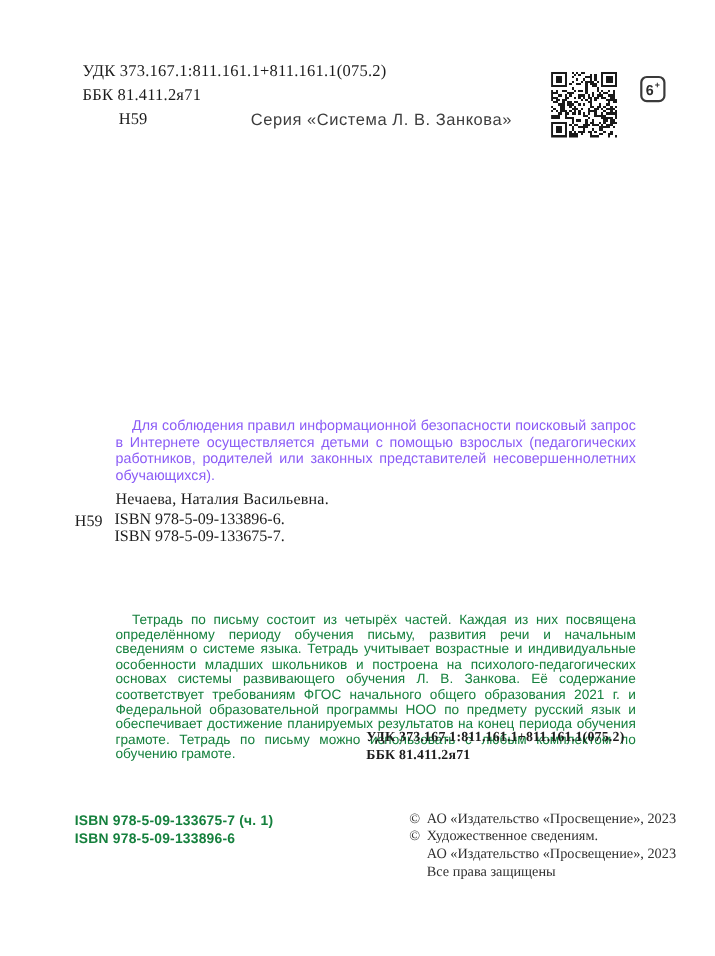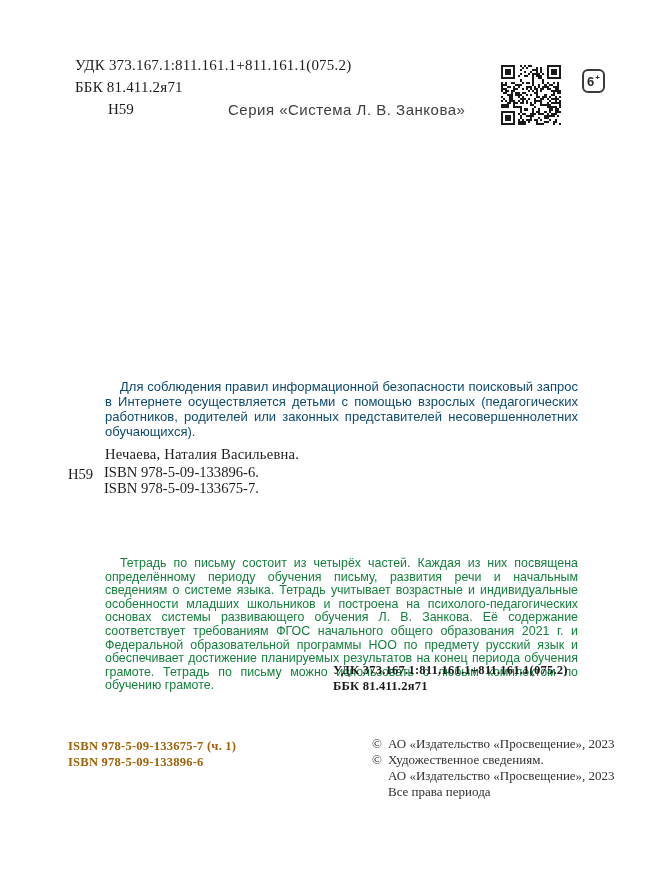--- a/index.html
+++ b/index.html
@@ -21,21 +21,21 @@
   .age-badge{
     left:582px;top:69px;width:19px;height:20px;border:2px solid #3a3a3a;
     border-radius:6px;display:flex;align-items:center;justify-content:center;
     font-family:"Liberation Sans",sans-serif;font-weight:bold;font-size:13px;color:#2b2b2b;
   }
   .age-badge .plus{font-size:8px;margin-top:-7px;margin-left:1px;}
   
   .safety{
     left:105px;top:379px;width:473px;
     font-family:"Liberation Sans",sans-serif;font-size:13px;line-height:15px;
-    text-align:justify;text-indent:15px;color:#0c4a6e;
+    text-align:justify;text-indent:15px;color:#8b5cf6;
   }
   
   .catalog{left:68px;top:446px;width:510px;font-size:14.6px;}
   .cat-author{margin-left:37px;font-weight:normal;letter-spacing:.2px;}
   .cat-body{position:relative;margin-top:2px;}
   .cat-code{position:absolute;left:0;top:1px;}
   .cat-desc{
     margin-left:37px;width:473px;line-height:15.8px;
     text-align:justify;text-indent:16px;
   }
@@ -43,22 +43,22 @@
   
   .annotation{
     left:105px;top:557px;width:473px;
     font-family:"Liberation Sans",sans-serif;font-size:12.4px;line-height:13.6px;
     text-align:justify;text-indent:15px;color:#15803d;
   }
   
   .class-block{left:333px;top:663px;font-weight:bold;font-size:12.6px;line-height:15.8px;letter-spacing:.2px;}
   
   .footer-isbn{
-    left:68px;top:738px;font-family:Liberation Serif, serif;
-    font-weight:bold;font-size:12.6px;line-height:16.3px;color:#a16207;letter-spacing:.2px;
+    left:68px;top:738px;font-family:Liberation Sans, sans-serif;
+    font-weight:bold;font-size:12.6px;line-height:16.3px;color:#15803d;letter-spacing:.2px;
   }
   .footer-copy{left:372px;top:736px;font-size:13px;line-height:16px;color:#303030;}
   .copy-line{white-space:nowrap;}
   .c-sym{display:inline-block;width:16px;}
 </style>
 </head>
 <body>
 
 <div class="page">
 
@@ -488,16 +488,16 @@
 
   <div class="abs footer-isbn">
     <div>ISBN 978-5-09-133675-7 (ч. 1)</div>
     <div>ISBN 978-5-09-133896-6</div>
   </div>
 
   <div class="abs footer-copy">
     <div class="copy-line"><span class="c-sym">©</span><span>АО «Издательство «Просвещение», 2023</span></div>
     <div class="copy-line"><span class="c-sym">©</span><span>Художественное сведениям.</span></div>
     <div class="copy-line"><span class="c-sym"></span><span>АО «Издательство «Просвещение», 2023</span></div>
-    <div class="copy-line"><span class="c-sym"></span><span>Все права периода</span></div>
+    <div class="copy-line"><span class="c-sym"></span><span>Все права защищены</span></div>
   </div>
 
 </div>
 
 </body></html>

